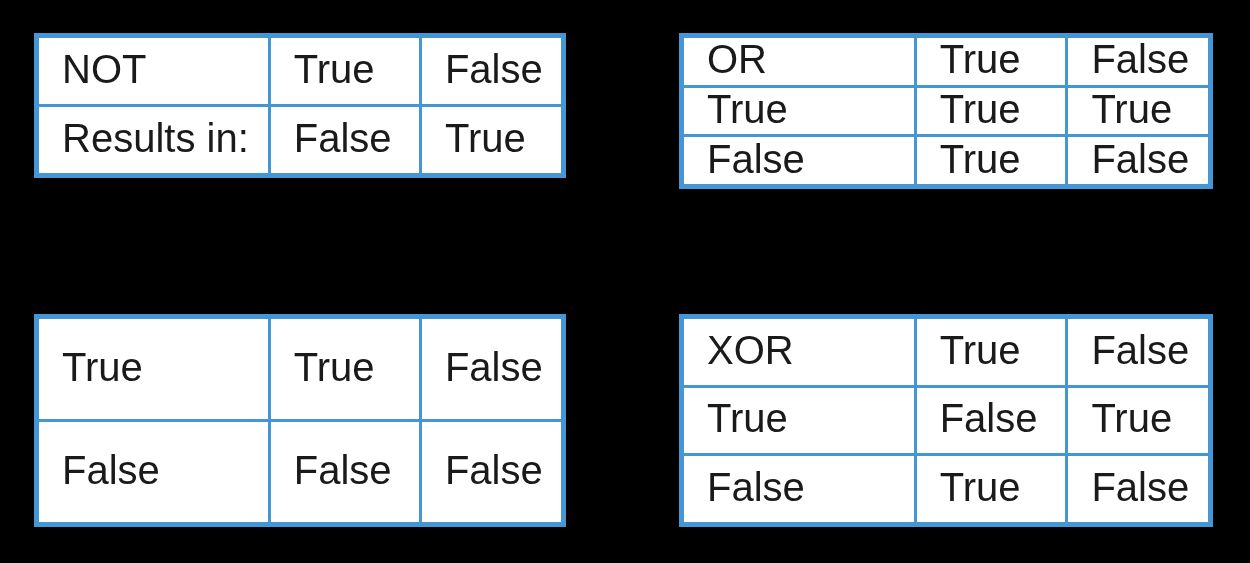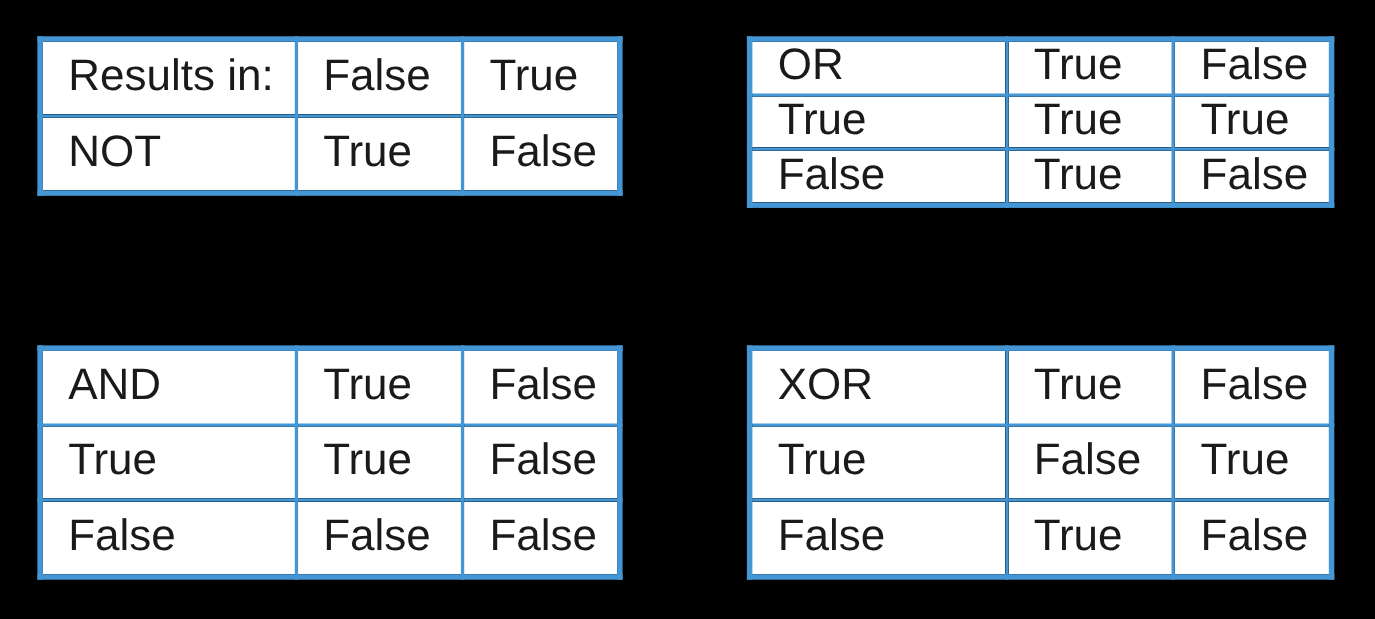--- a/index.html
+++ b/index.html
@@ -42,28 +42,28 @@
   #table-xor { left: 679px; top: 314px; width: 534px; height: 213px; padding-left: 12px; }
 </style>
 </head>
 <body>
 
 <div id="canvas">
 
   <table class="truth-table" id="table-not">
     <tbody>
       <tr>
+        <td class="col-op">NOT</td>
+        <td class="col-t">True</td>
+        <td class="col-f">False</td>
+      </tr>
+      <tr>
         <td class="col-op">Results in:</td>
         <td class="col-t">False</td>
         <td class="col-f">True</td>
-      </tr>
-      <tr>
-        <td class="col-op">NOT</td>
-        <td class="col-t">True</td>
-        <td class="col-f">False</td>
       </tr>
     </tbody>
   </table>
 
   <table class="truth-table" id="table-or">
     <tbody>
       <tr>
         <td class="col-op">OR</td>
         <td class="col-t">True</td>
         <td class="col-f">False</td>
@@ -76,25 +76,20 @@
       <tr>
         <td class="col-op">False</td>
         <td class="col-t">True</td>
         <td class="col-f">False</td>
       </tr>
     </tbody>
   </table>
 
   <table class="truth-table" id="table-and">
     <tbody>
-      <tr>
-        <td class="col-op">AND</td>
-        <td class="col-t">True</td>
-        <td class="col-f">False</td>
-      </tr>
       <tr>
         <td class="col-op">True</td>
         <td class="col-t">True</td>
         <td class="col-f">False</td>
       </tr>
       <tr>
         <td class="col-op">False</td>
         <td class="col-t">False</td>
         <td class="col-f">False</td>
       </tr>

